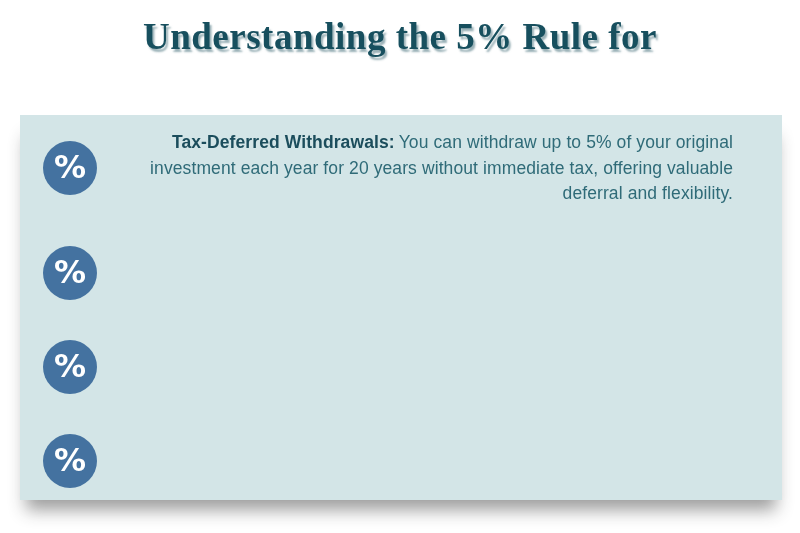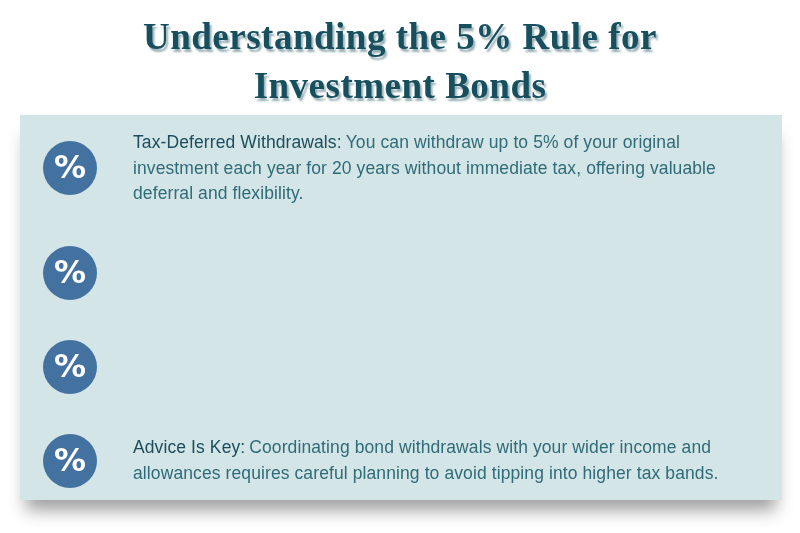--- a/index.html
+++ b/index.html
@@ -5,21 +5,21 @@
   :root{
     --title-text:#174f5e;
     --title-shadow:rgba(100,135,145,0.65);
     --panel-bg:#d3e5e7;
     --icon-bg:#4472a0;
     --icon-glyph:#ffffff;
     --heading-text:#1b4d5c;
     --body-text:#2f6b78;
     --page-bg:#ffffff;
   }
-  *{margin:0;padding:0;box-sizing:border-box;}
+  *{margin:0;padding:0;box-sizing:border-box;text-align:right;}
   html,body{width:800px;height:533px;}
   body{
     background:var(--page-bg);
     font-family:"Liberation Sans", sans-serif;
     position:relative;
     overflow:hidden;
   }
   .title{
     margin-top:12px;
     text-align:center;
@@ -69,28 +69,28 @@
   }
   .item-text{
     max-width:600px;
     font-size:17.5px;
     line-height:25.5px;
     color:var(--body-text);
     letter-spacing:0.1px;
   }
   .item-text strong{
     color:var(--heading-text);
-    font-weight:normal;
+    font-weight:bold;
     margin-right:4px;
   }
 </style>
 </head>
 <body>
 
-<h1 class="title"><span>Understanding the 5% Rule for</span><br><span>Investment Bonds</span></h1>
+<h1 class="title"><span>Understanding the 5% Rule for</span><br></h1>
 
 <div class="panel">
 
   <div class="item">
     <div class="icon-circle">
         <span>%</span>
       </div>
     <p class="item-text"><strong>Tax-Deferred Withdrawals:</strong><span>You can withdraw up to 5% of your original investment each year for 20 years without immediate tax, offering valuable deferral and flexibility.</span></p>
   </div>
 
@@ -103,16 +103,15 @@
   <div class="item">
     <div class="icon-circle">
         <span>%</span>
       </div>
   </div>
 
   <div class="item">
     <div class="icon-circle">
         <span>%</span>
       </div>
-    <p class="item-text"><strong>Advice Is Key:</strong><span>Coordinating bond withdrawals with your wider income and allowances requires careful planning to avoid tipping into higher tax bands.</span></p>
   </div>
 
 </div>
 
 </body></html>

